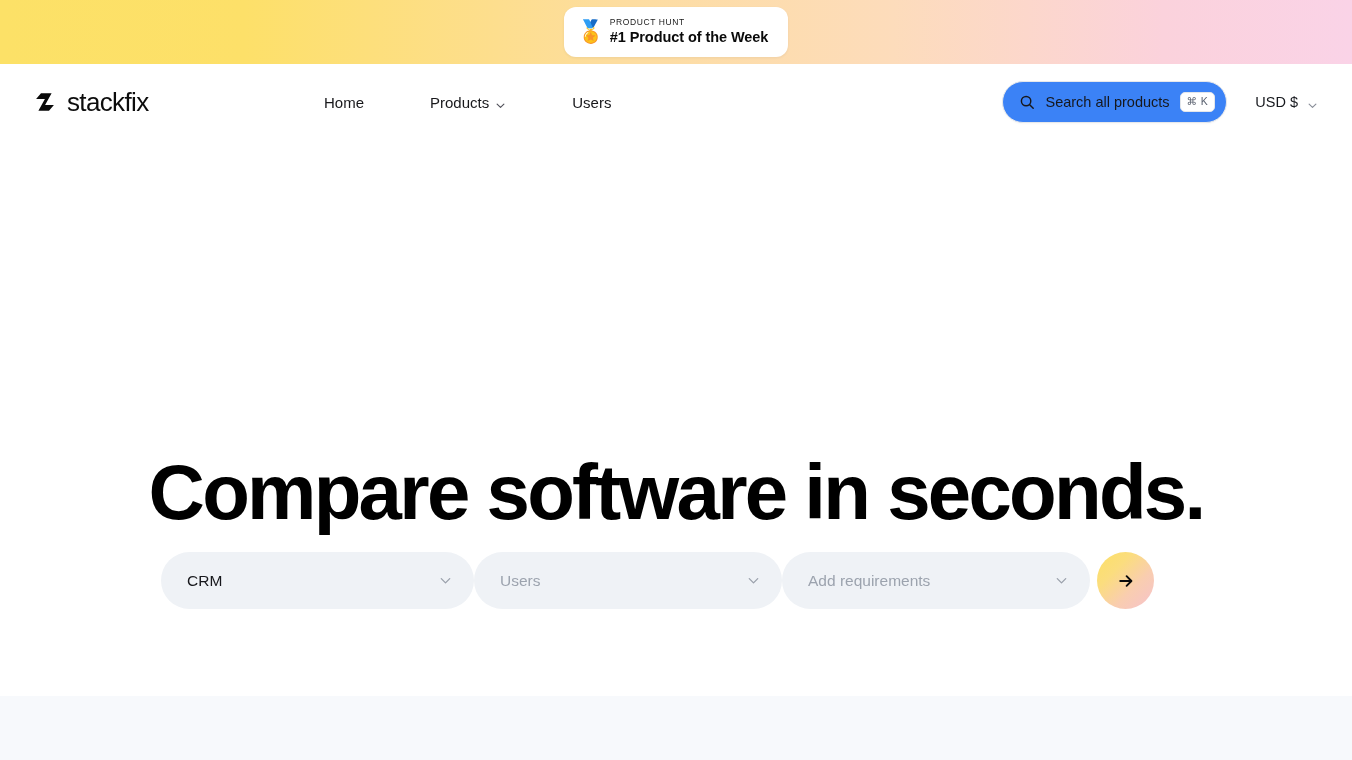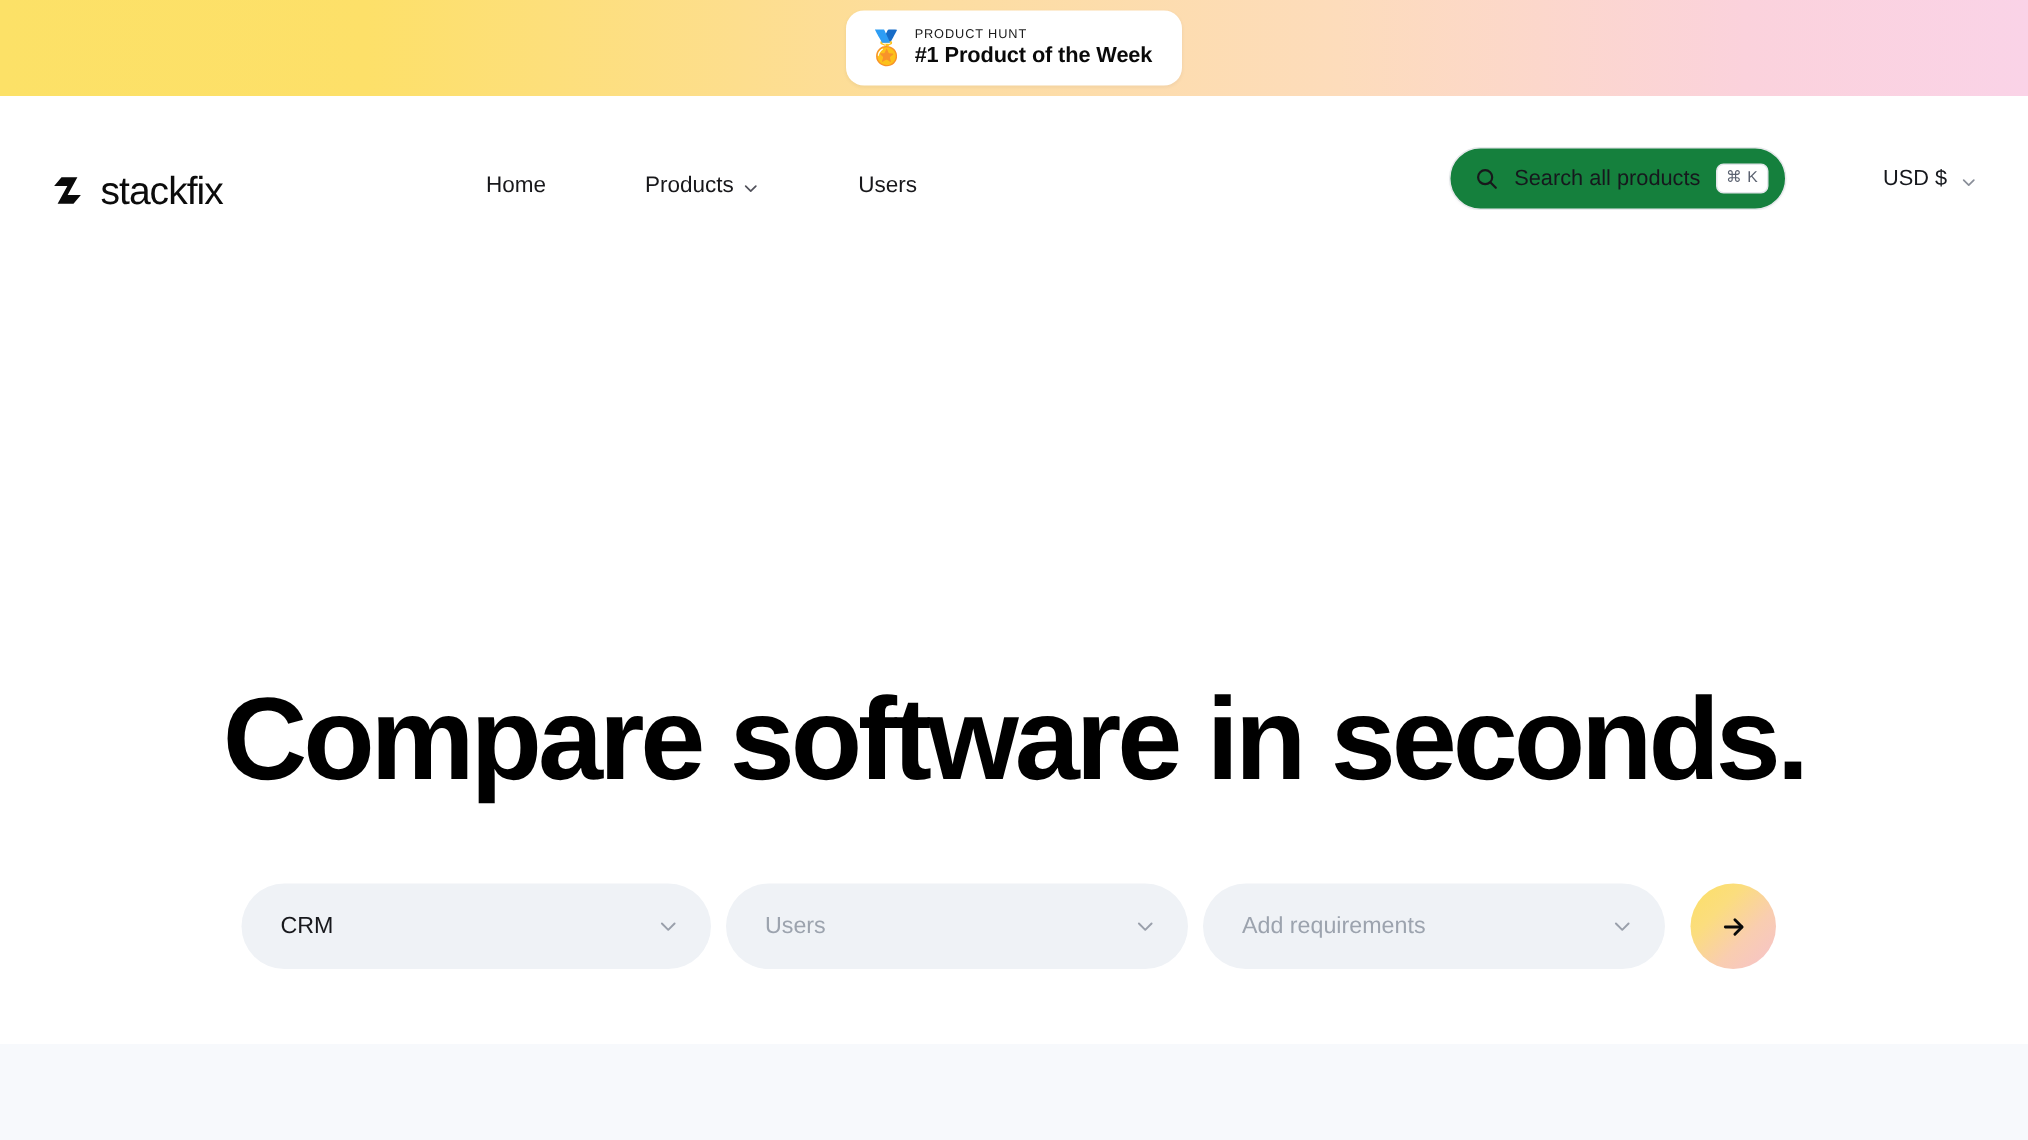--- a/index.html
+++ b/index.html
@@ -73,21 +73,21 @@
     line-height: 1.35;
     letter-spacing: -0.005em;
   }
 
   
   .site-header {
     height: 76px;
     width: 100%;
     background: #ffffff;
     display: flex;
-    align-items: flex-end;
+    align-items: center;
     padding: 0 32px;
     position: relative;
   }
 
   .brand {
     display: flex;
     align-items: center;
     gap: 9px;
     cursor: pointer;
     text-decoration: none;
@@ -132,21 +132,21 @@
   }
 
   .search-box {
     display: flex;
     align-items: center;
     gap: 10px;
     height: 42px;
     padding: 0 11px 0 16px;
     border: 1px solid #E6E8EB;
     border-radius: 999px;
-    background: #15803d;
+    background: #3b82f6;
     cursor: text;
     box-shadow: 0 1px 2px rgba(16,24,40,0.03);
   }
   .search-icon { width: 16px; height: 16px; display: block; color: #18181b; flex: 0 0 auto; }
   .search-label {
     font-size: 14.5px;
     font-weight: 500;
     color: #16181d;
     white-space: nowrap;
   }
@@ -161,21 +161,20 @@
     letter-spacing: 0.04em;
     white-space: nowrap;
   }
 
   .currency-select {
     display: flex;
     align-items: center;
     gap: 9px;
     cursor: pointer;
     padding: 6px 2px;
-    margin-left: 36px;
   }
   .currency-label {
     font-size: 14.5px;
     font-weight: 500;
     color: #16181d;
     white-space: nowrap;
   }
   .currency-caret { display: block; width: 11px; height: 11px; color: #8a8f99; }
 
   
@@ -193,25 +192,24 @@
     text-align: center;
     font-size: 78px;
     line-height: 1;
     font-weight: bold;
     letter-spacing: -0.035em;
     color: #000000;
   }
 
   .search-row {
     position: absolute;
-    top: 449px;
+    top: 412px;
     left: 161px;
     display: flex;
     align-items: center;
-    gap: 10px;
   }
 
   .filter-pill {
     height: 57px;
     background: #EFF2F6;
     border-radius: 999px;
     display: flex;
     align-items: center;
     padding: 0 22px 0 26px;
     cursor: pointer;

